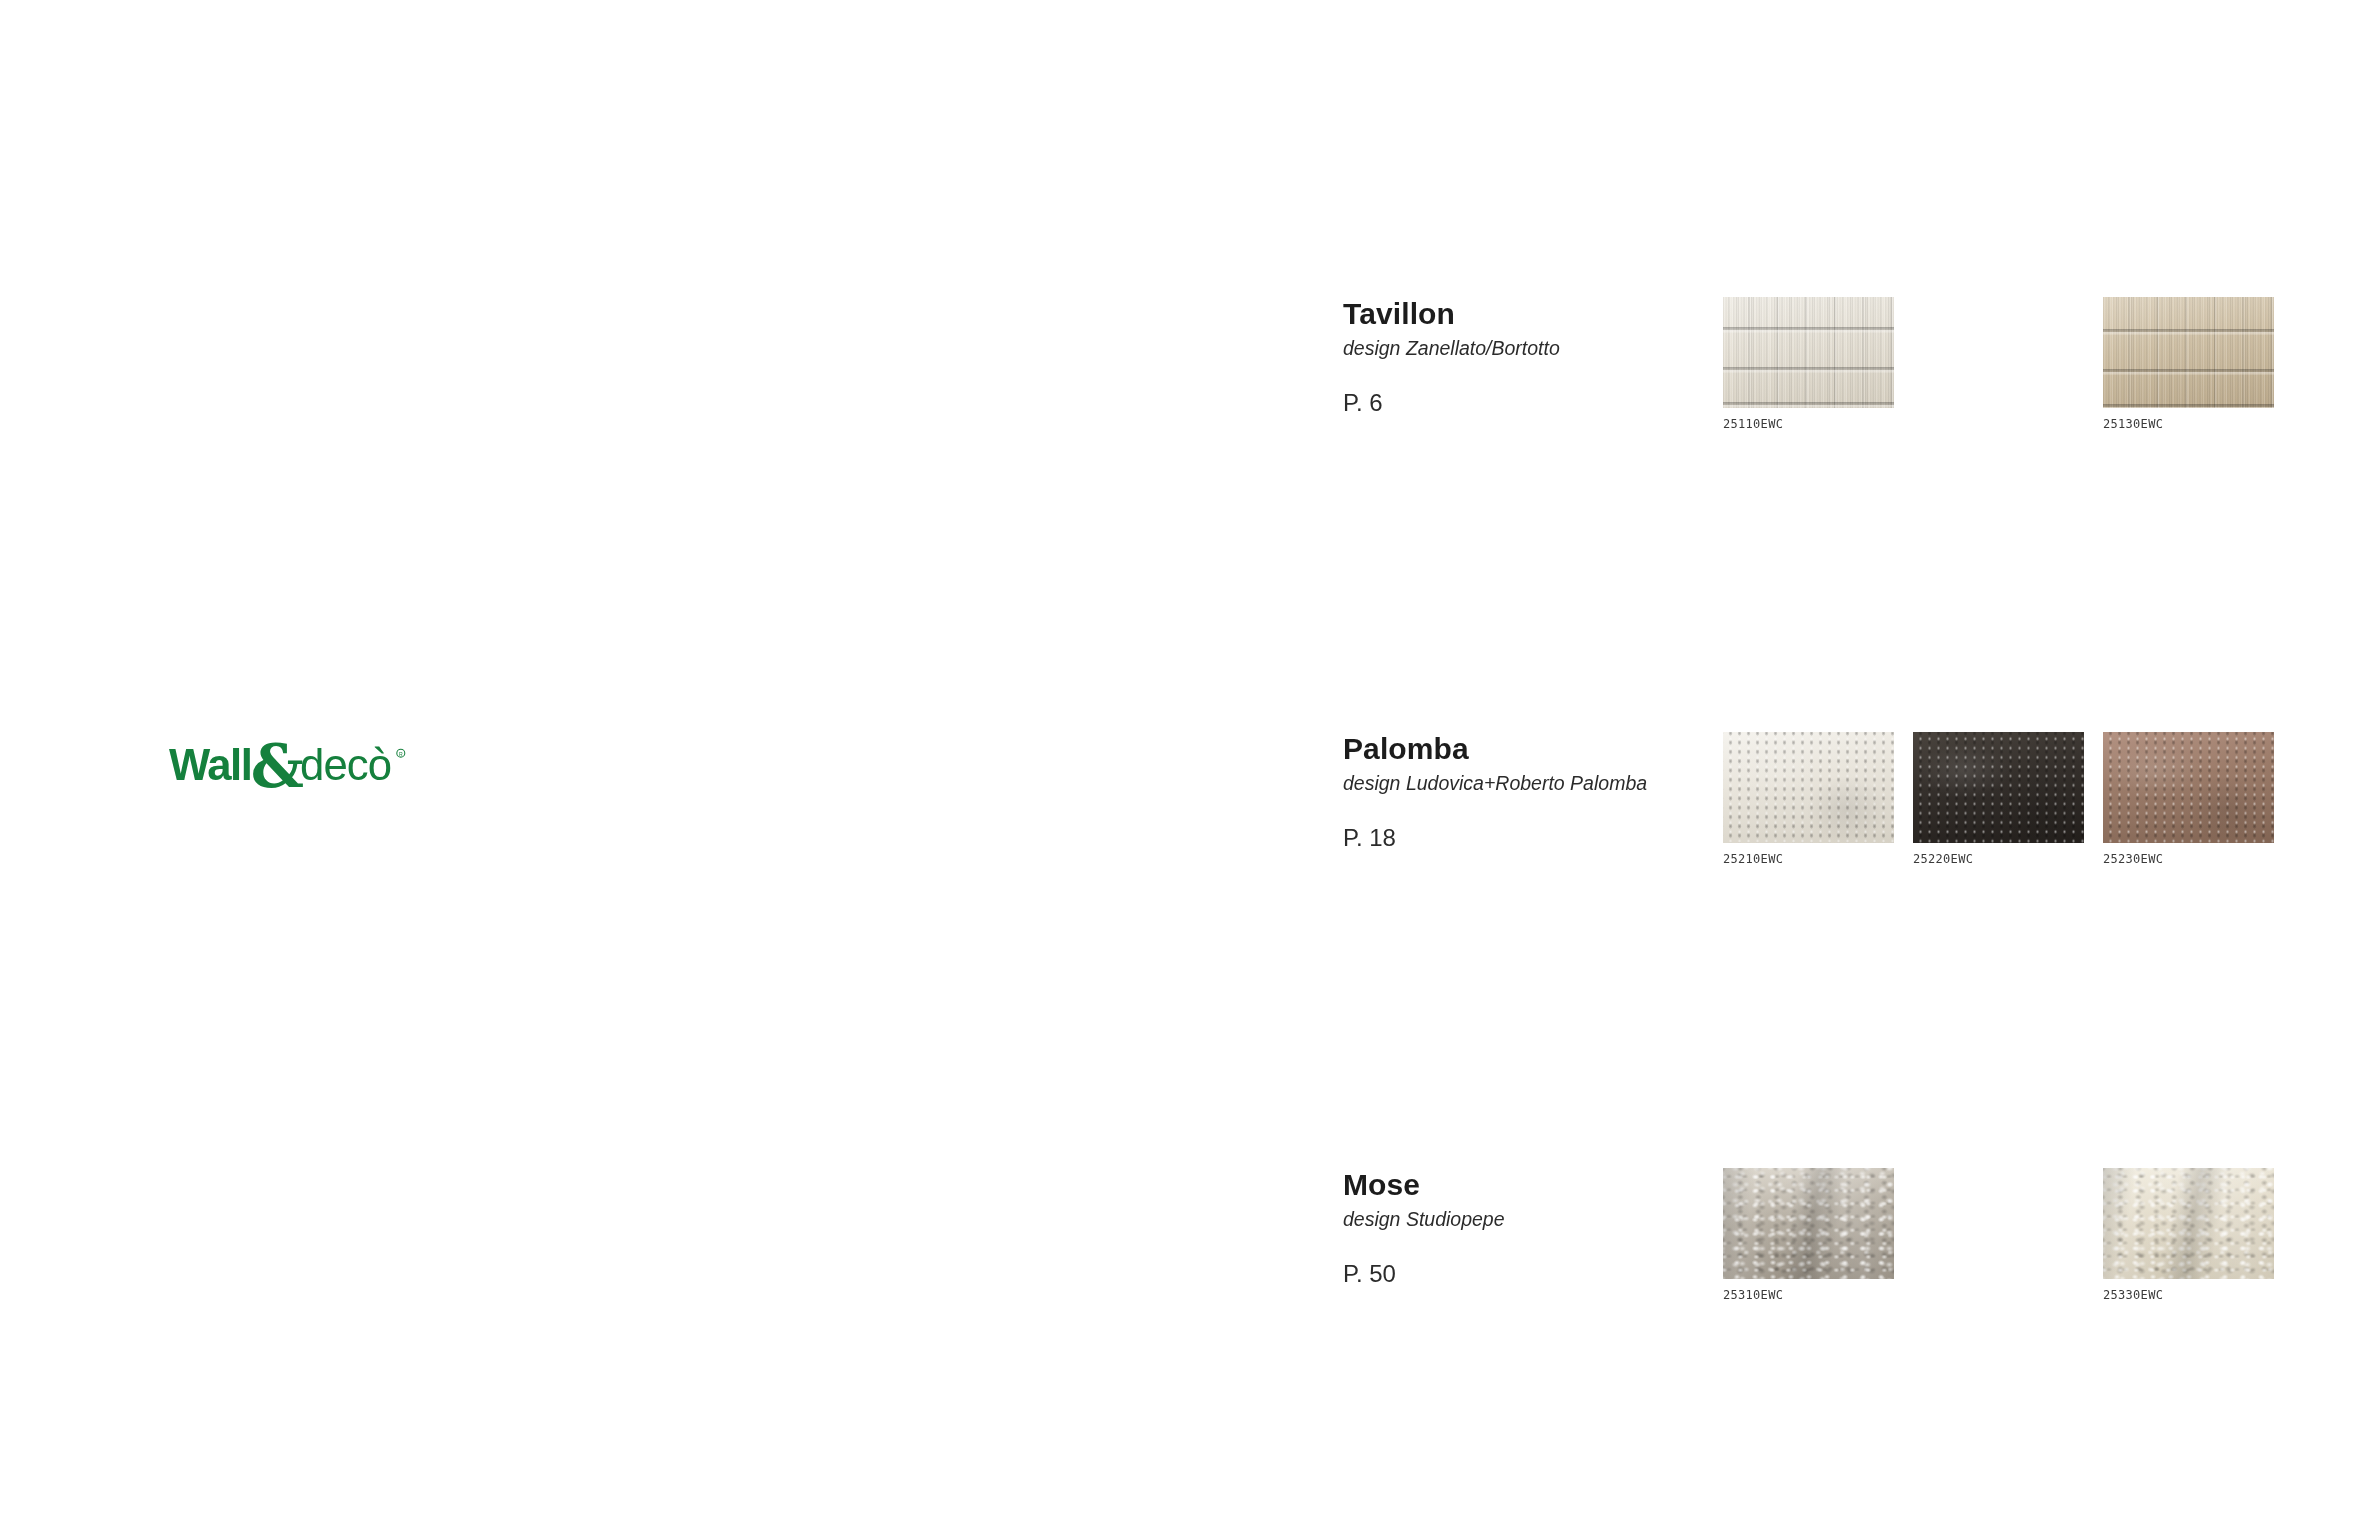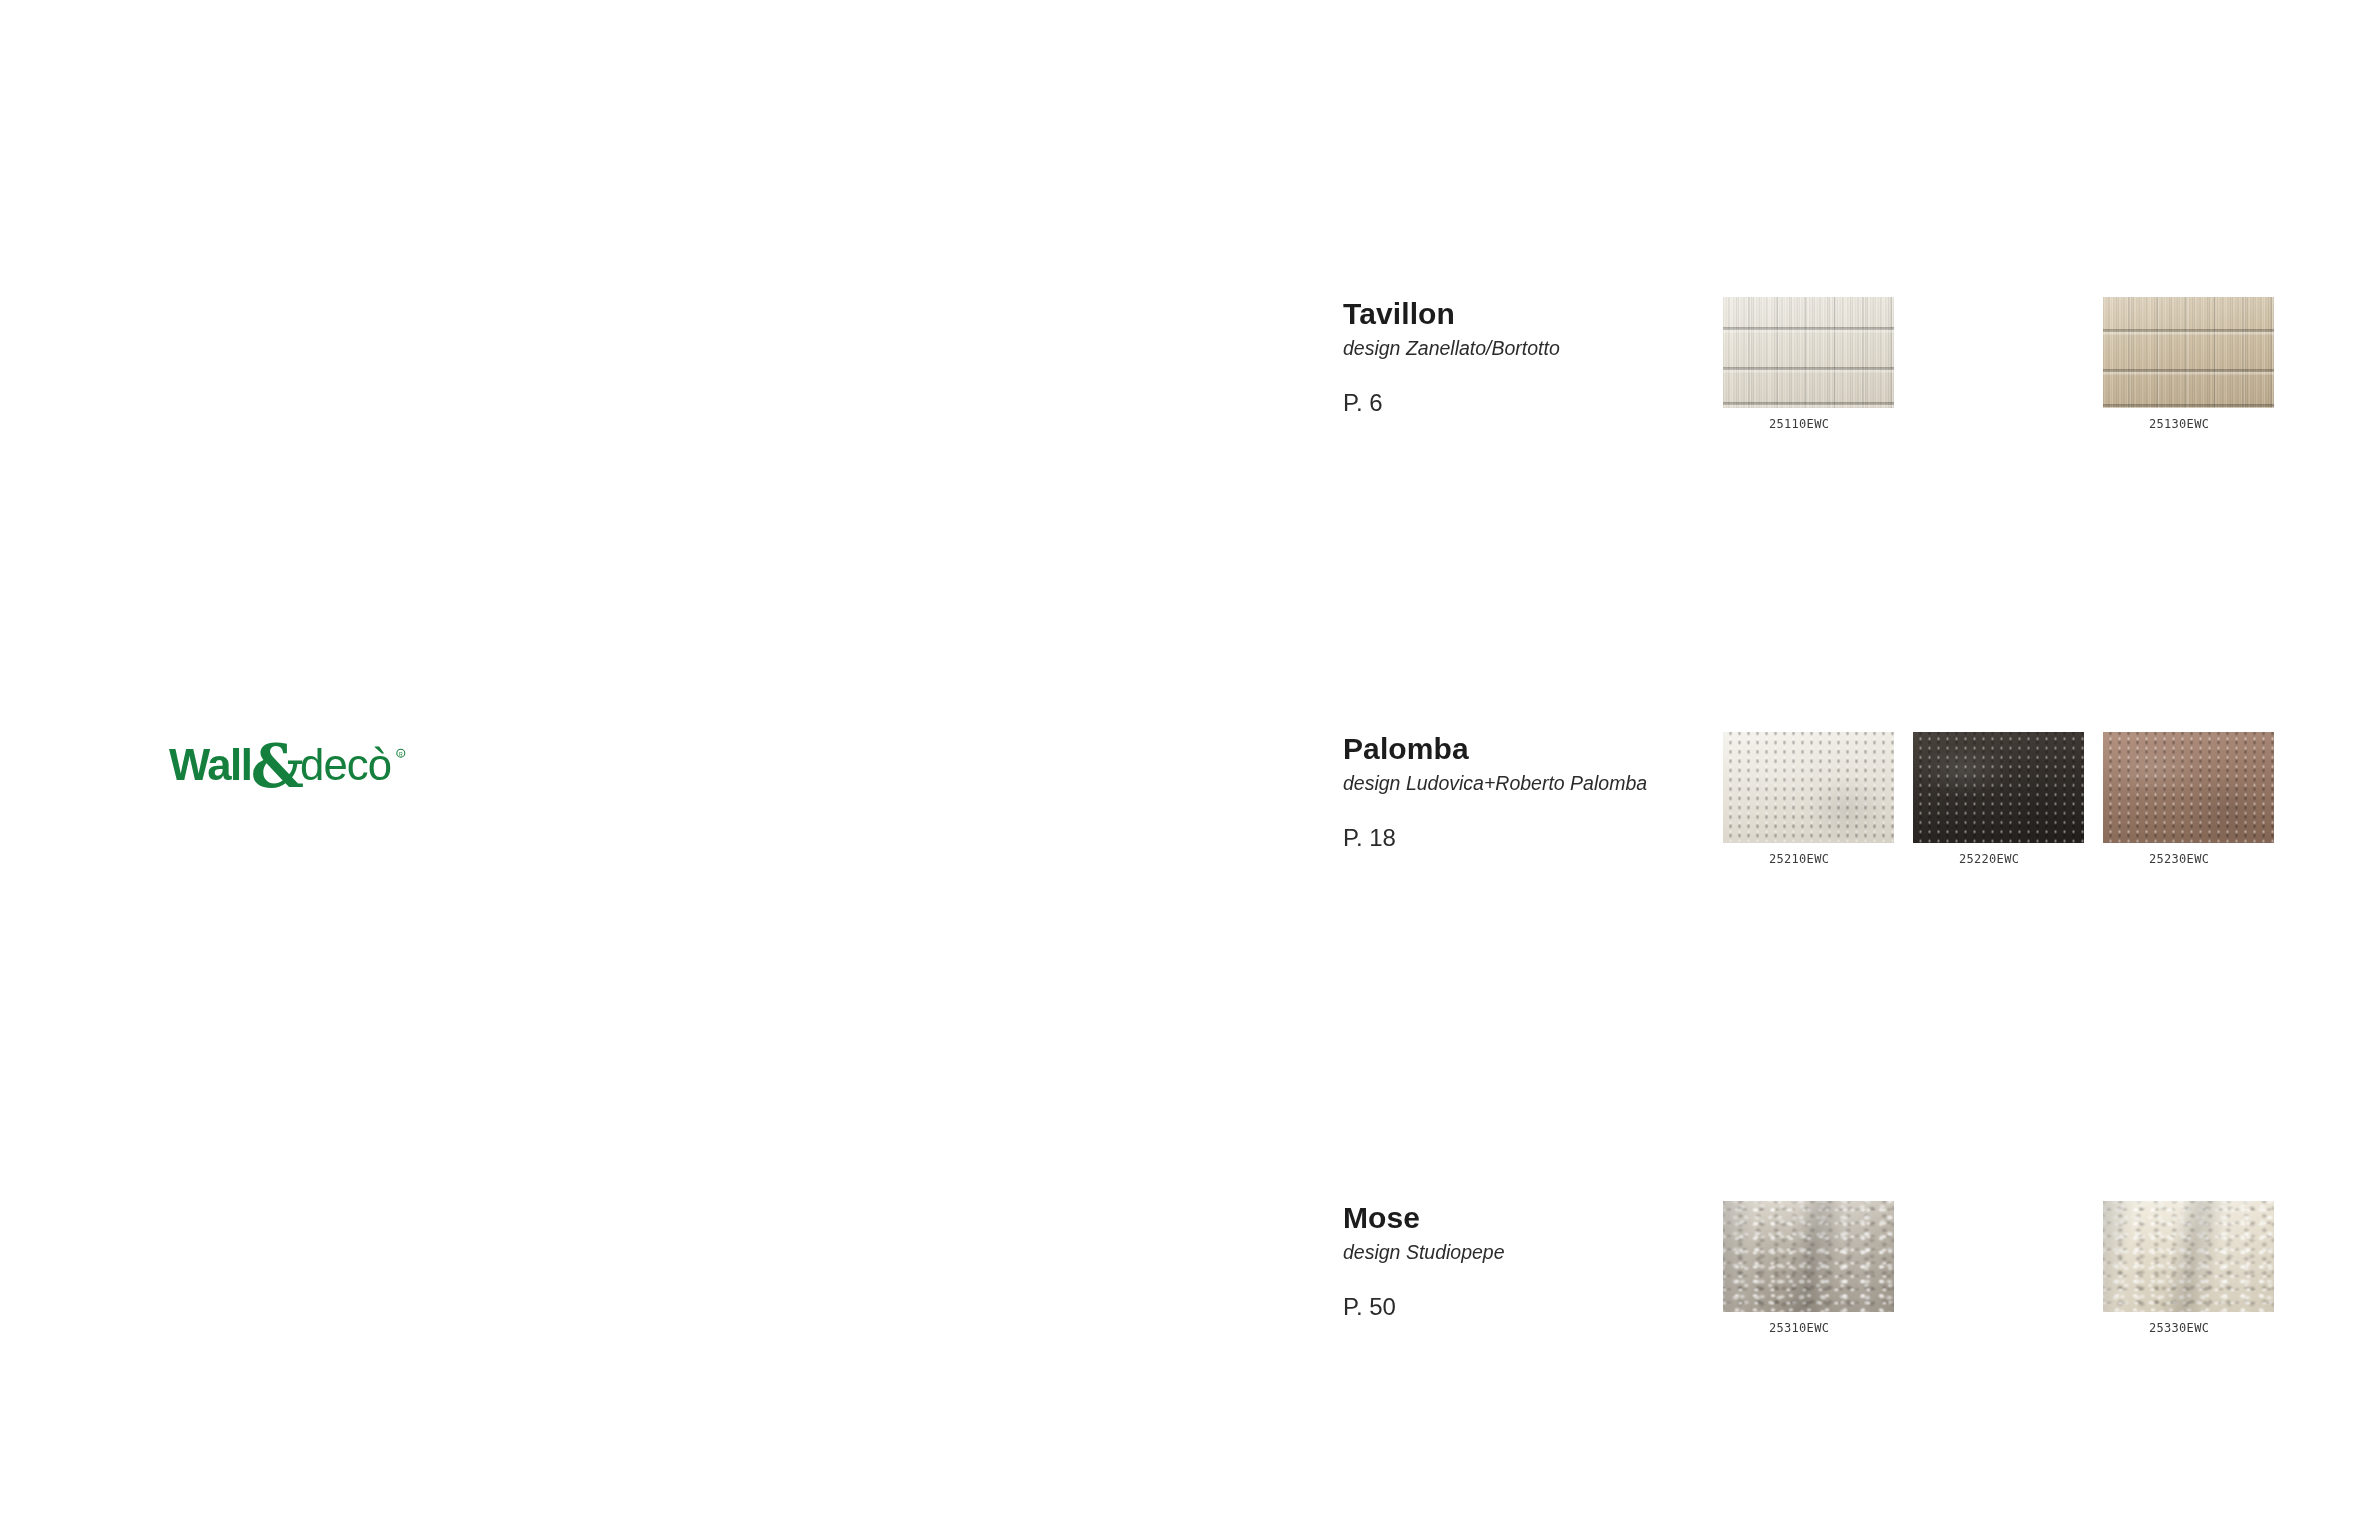--- a/index.html
+++ b/index.html
@@ -28,21 +28,21 @@
 
   
   .collection-row {
     position: absolute;
     left: 0;
     width: 2378px;
     height: 219px;
   }
   .collection-row.row-0 { top: 297px; }
   .collection-row.row-1 { top: 732px; }
-  .collection-row.row-2 { top: 1201px; }
+  .collection-row.row-2 { top: 1168px; }
 
   .collection-info {
     position: absolute;
     left: 1343px;
     top: 0;
     width: 361px;
   }
   .collection-name {
     font-size: 30px;
     font-weight: bold;
@@ -93,21 +93,20 @@
     position: absolute;
     inset: 0;
   }
   .swatch-code {
     margin-top: 8.6px;
     font-family: "DejaVu Sans Mono", "Liberation Mono", monospace;
     font-size: 12px;
     letter-spacing: 0.3px;
     color: #3a3a3a;
     white-space: nowrap;
-    margin-left: 46px;
   }
 
   
   .tex-shingle {
     background-repeat: repeat;
   }
   .tex-shingle .grain {
     position: absolute; inset: 0;
     background-image: repeating-linear-gradient(
       90deg,

